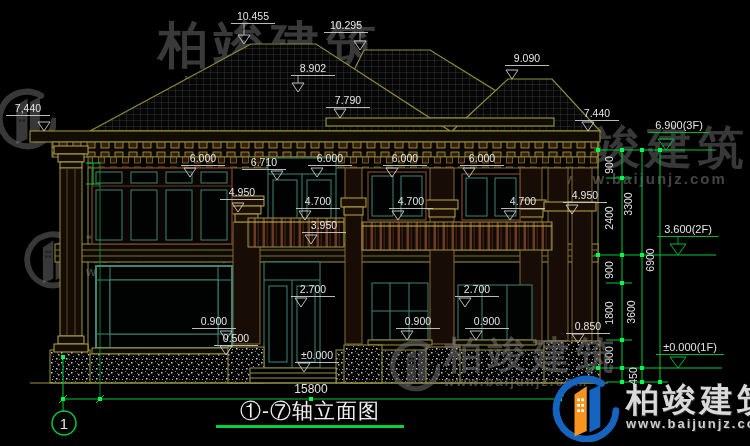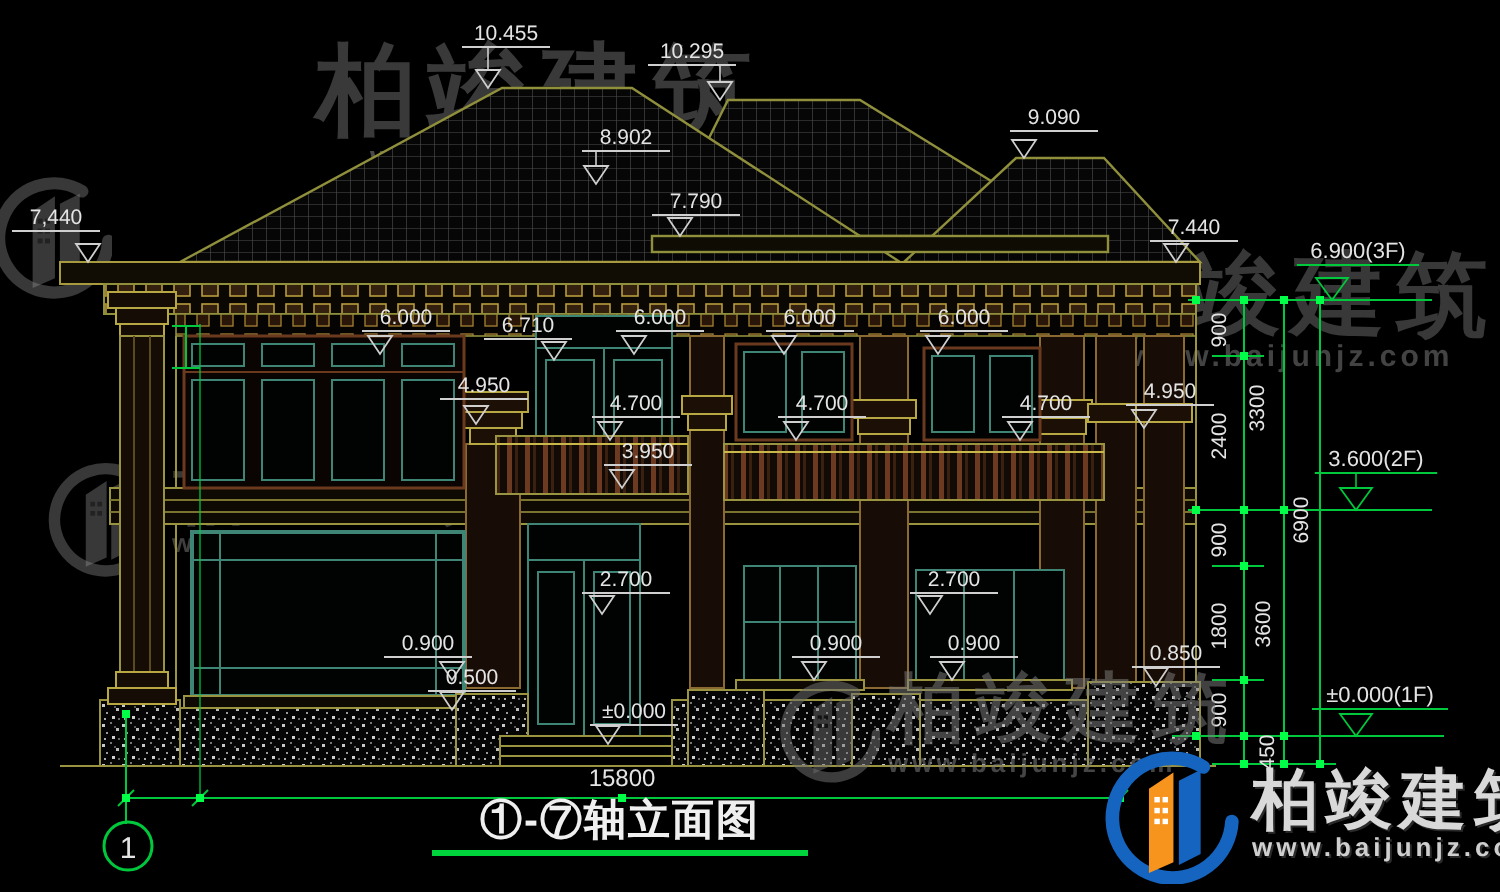--- a/index.html
+++ b/index.html
@@ -36,21 +36,21 @@
   .logo-gray .l-b1,.logo-gray .l-b2{fill:rgba(160,160,160,.35);}
   .logo-gray .l-win rect{fill:rgba(20,20,20,.6);}
   .logo-dark .l-arc{stroke:rgba(110,110,110,.55);}
   .logo-dark .l-b1,.logo-dark .l-b2{fill:rgba(110,110,110,.5);}
   .logo-dark .l-win rect{fill:rgba(0,0,0,.7);}
   .logo-color .l-arc{stroke:#1565c0;}
   .logo-color .l-b1{fill:#f7941d;}
   .logo-color .l-b2{fill:#1565c0;}
   
   .titleblock{position:absolute;left:200px;top:400px;width:220px;z-index:4;text-align:center;}
-  .titleblock .ttext{color:#efefef;font-size:21px;font-weight:bold;letter-spacing:1px;
+  .titleblock .ttext{color:#efefef;font-size:21px;font-weight:normal;letter-spacing:1px;
      font-family:"Liberation Sans",sans-serif;line-height:1;}
   .titleblock .tline{margin:4px auto 0 auto;width:188px;height:3px;background:#00d43c;}
 </style>
 </head>
 <body>
 
 <div class="stage">
 
   <div class="wm wm-under wm-top">
     <span class="brand">柏竣建筑</span>

